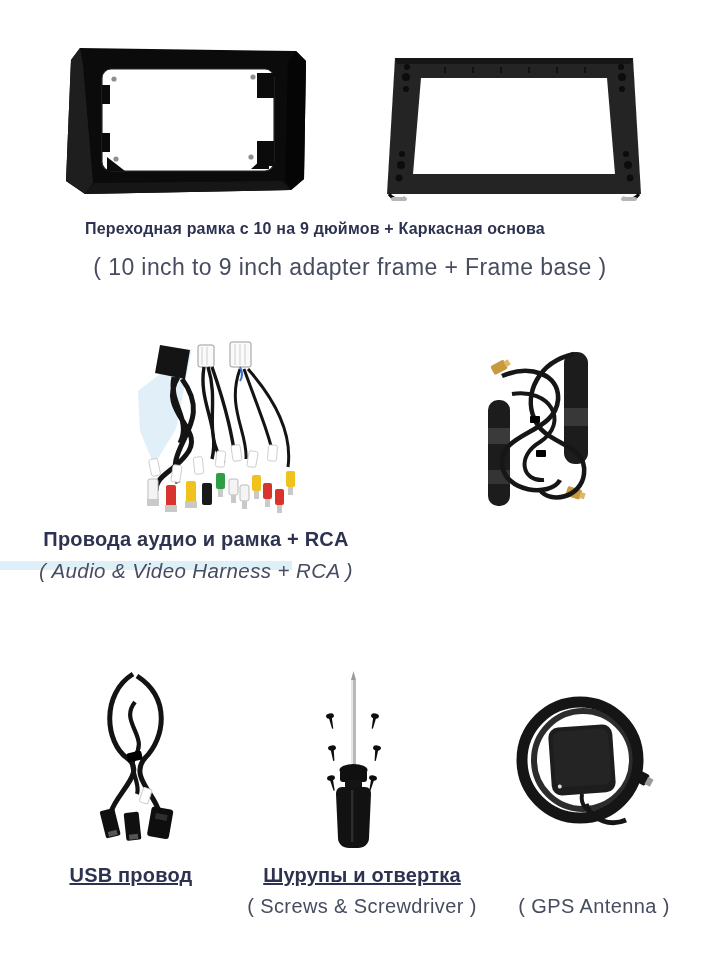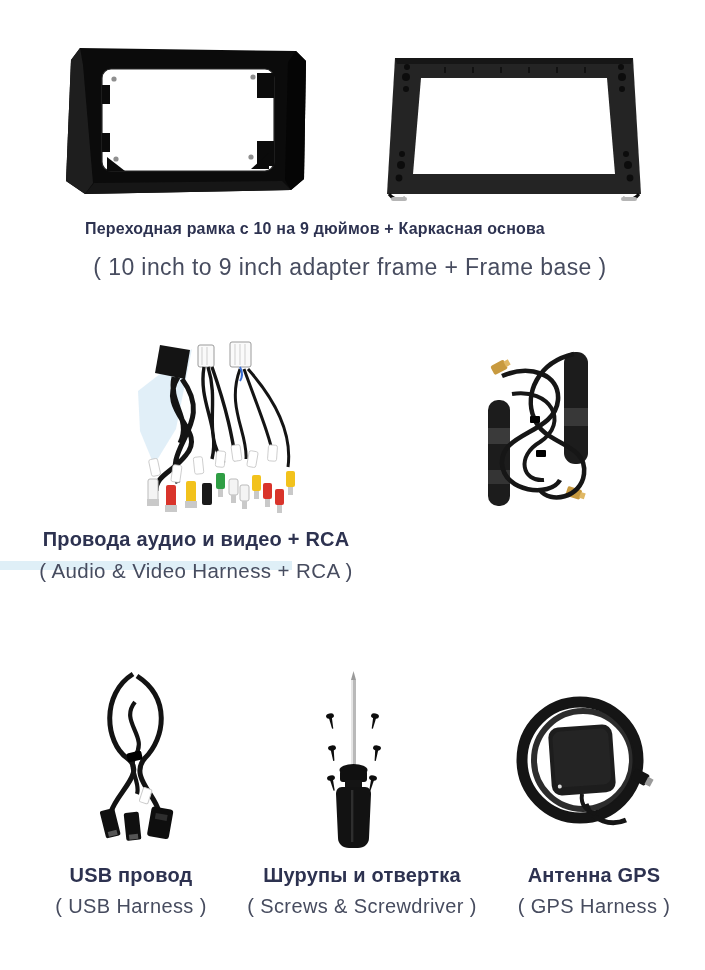--- a/index.html
+++ b/index.html
@@ -8,22 +8,22 @@
     font-family:"Liberation Sans","DejaVu Sans",sans-serif;
   }
   .img-box{position:absolute;}
   .img-box svg{display:block;width:100%;height:100%;}
   .caption{position:absolute;text-align:center;line-height:1.25;}
   .ru{font-weight:700;color:#2d3250;letter-spacing:.2px;}
   .en{font-weight:400;color:#474c5f;letter-spacing:.4px;}
   .t-ru{top:219px;left:0;width:630px;font-size:16px;}
   .t-en{top:253px;left:0;width:700px;font-size:23px;}
   .m-ru{font-size:20px;}
-  .m-en{font-size:20.5px;}
-  .b-ru{font-size:20px;}
+  .m-en{font-size:20.5px;font-style:italic;}
+  .b-ru{font-size:20px;text-decoration:underline;}
   .b-en{font-size:20px;}
   .cap-harness{left:0;width:392px;}
   .cap-ant4g{left:400px;width:292px;}
   .cap-usb{left:22px;width:218px;}
   .cap-screws{left:238px;width:248px;}
   .cap-gps{left:488px;width:212px;}
   .row-mid-ru{top:527px;}
   .row-mid-en{top:558px;}
   .row-bot-ru{top:863px;}
   .row-bot-en{top:894px;}
@@ -168,21 +168,21 @@
       <path d="M24,34 C52,22 82,32 80,58 C77,92 22,90 24,122 C26,150 72,156 82,138" stroke="#161616" stroke-width="4.6" fill="none"></path>
       <path d="M96,12 C60,20 46,52 56,76 C66,104 110,100 106,132 C103,156 72,162 62,148" stroke="#161616" stroke-width="4.6" fill="none"></path>
       <path d="M34,52 C72,46 92,80 62,100 C38,114 44,140 66,138" stroke="#161616" stroke-width="4" fill="none"></path>
       <rect x="52" y="74" width="10" height="7" rx="1" fill="#000"></rect>
       <rect x="58" y="108" width="10" height="7" rx="1" fill="#000"></rect>
     </svg>
   </div>
 
   <div class="wm-stripe"></div>
 
-  <div class="caption ru m-ru row-mid-ru cap-harness">Провода аудио и видео + RCA</div>
+  <div class="caption ru m-ru row-mid-ru cap-harness">Провода аудио и рамка + RCA</div>
   <div class="caption en m-en row-mid-en cap-harness">( Audio &amp; Video Harness + RCA )</div>
 
 
   <div class="img-box" style="left:85px;top:666px;width:100px;height:180px;">
     <svg viewBox="0 0 100 180">
       <path d="M48,8 C16,28 20,76 42,92 C62,106 32,126 26,146" stroke="#131313" stroke-width="5" fill="none"></path>
       <path d="M52,10 C86,32 80,72 60,92 C44,110 70,128 74,146" stroke="#131313" stroke-width="5" fill="none"></path>
       <path d="M50,36 C34,56 64,70 50,90 C42,102 56,116 52,128" stroke="#131313" stroke-width="4.2" fill="none"></path>
       <rect x="42" y="86" width="15" height="9" rx="2" fill="#000" transform="rotate(-12 49 90)"></rect>
       <g transform="rotate(-14 30 158)">
@@ -255,21 +255,19 @@
       <g transform="rotate(-4 73 74)">
         <rect x="42" y="40" width="64" height="68" rx="10" fill="#1d1d1d"></rect>
         <rect x="46" y="44" width="56" height="56" rx="8" fill="#242424"></rect>
         <circle cx="50" cy="99" r="2" fill="#dddddd"></circle>
       </g>
       <path d="M74,108 C72,120 80,126 88,128" stroke="#151515" stroke-width="4" fill="none"></path>
     </svg>
   </div>
 
   <div class="caption ru b-ru row-bot-ru cap-usb">USB провод</div>
-  <div class="caption en b-en row-bot-en cap-usb">( USB Harness )</div>
 
   <div class="caption en b-en row-bot-en cap-screws">( Screws &amp; Screwdriver )</div>
   <div class="caption ru b-ru row-bot-ru cap-screws">Шурупы и отвертка</div>
 
-  <div class="caption ru b-ru row-bot-ru cap-gps">Антенна GPS</div>
-  <div class="caption en b-en row-bot-en cap-gps">( GPS Harness )</div>
+  <div class="caption en b-en row-bot-en cap-gps">( GPS Antenna )</div>
 
 </div>
 
 </body></html>

